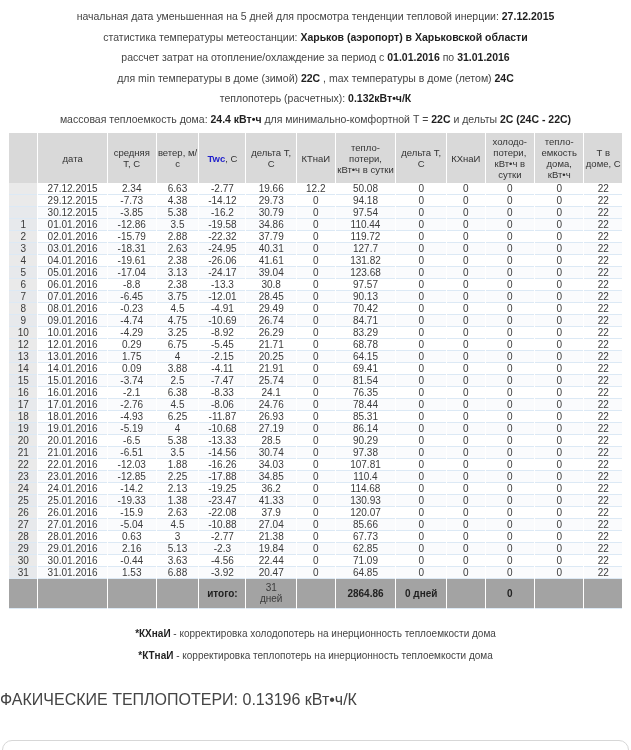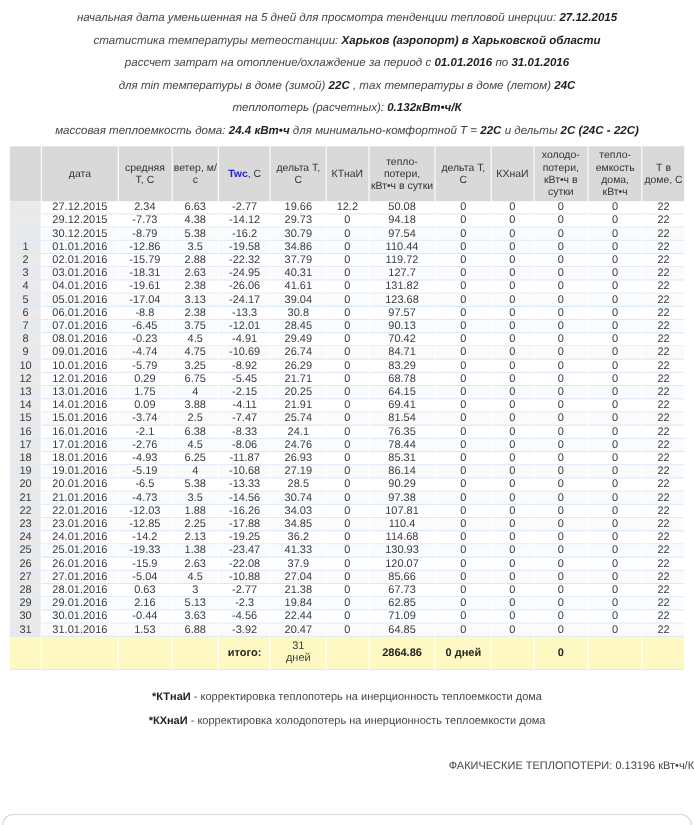--- a/index.html
+++ b/index.html
@@ -4,21 +4,21 @@
 <style>
   html,body { margin:0; padding:0; }
   body {
     width:631px; height:750px; overflow:hidden;
     background:#ffffff; color:#3b3b3b;
     font-family:"Liberation Sans", sans-serif;
     position:relative;
   }
   
   .header-lines { padding-top:6px; text-align:center; }
-  .header-line { font-size:10.5px; line-height:20.5px; color:#444;font-style:italic; }
+  .header-line { font-size:10.5px; line-height:20.5px; color:#444; }
   .header-line b { color:#1f1f1f; }
 
   
   .table-wrap { margin:4px 8px 0 8px; }
   table {
     width:100%; table-layout:fixed;
     border-collapse:separate; border-spacing:1px 0;
     font-size:10px;
   }
   th {
@@ -32,33 +32,33 @@
     text-align:center; vertical-align:middle;
     padding:0 1px; height:11px; line-height:11px;
     border-bottom:1px solid #dce9f5;
     overflow:hidden; white-space:nowrap;
   }
   td.num { background:#eaeaea; }
   tr.stripe td { background:#fafbfd; }
   tr.stripe td.num { background:#e7e9ec; }
   tr.totals td {
     height:auto; line-height:11px; padding:3px 1px 4px 1px;
-    white-space:pre-line; background:#fef9c3;
+    white-space:pre-line; background:#a3a3a3;
   }
   tr.totals td.b { font-weight:bold; color:#222; }
 
   
   .footnotes { margin-top:14px; text-align:center; }
   .footnote { font-size:10px; line-height:22px; color:#444; }
   .footnote b { color:#1f1f1f; }
 
   
   .result-line {
-    margin-top:24px; text-align:right;
-    font-size:10px; color:#444;
+    margin-top:24px; text-align:left;
+    font-size:16px; color:#444;
   }
 
   
   .bottom-box {
     position:absolute; left:2px; right:2px; top:740px; height:60px;
     border:1px solid #d7d7d7; border-radius:10px;
     background:#ffffff;
   }
 </style>
 </head>
@@ -136,21 +136,21 @@
             <td>94.18</td>
             <td>0</td>
             <td>0</td>
             <td>0</td>
             <td>0</td>
             <td>22</td>
           </tr>
           <tr class="stripe">
             <td class="num"></td>
             <td>30.12.2015</td>
-            <td>-8.79</td>
+            <td>-3.85</td>
             <td>5.38</td>
             <td>-16.2</td>
             <td>30.79</td>
             <td>0</td>
             <td>97.54</td>
             <td>0</td>
             <td>0</td>
             <td>0</td>
             <td>0</td>
             <td>22</td>
@@ -286,21 +286,21 @@
             <td>84.71</td>
             <td>0</td>
             <td>0</td>
             <td>0</td>
             <td>0</td>
             <td>22</td>
           </tr>
           <tr>
             <td class="num">10</td>
             <td>10.01.2016</td>
-            <td>-5.79</td>
+            <td>-4.29</td>
             <td>3.25</td>
             <td>-8.92</td>
             <td>26.29</td>
             <td>0</td>
             <td>83.29</td>
             <td>0</td>
             <td>0</td>
             <td>0</td>
             <td>0</td>
             <td>22</td>
@@ -436,21 +436,21 @@
             <td>90.29</td>
             <td>0</td>
             <td>0</td>
             <td>0</td>
             <td>0</td>
             <td>22</td>
           </tr>
           <tr class="stripe">
             <td class="num">21</td>
             <td>21.01.2016</td>
-            <td>-4.73</td>
+            <td>-6.51</td>
             <td>3.5</td>
             <td>-14.56</td>
             <td>30.74</td>
             <td>0</td>
             <td>97.38</td>
             <td>0</td>
             <td>0</td>
             <td>0</td>
             <td>0</td>
             <td>22</td>
@@ -619,22 +619,22 @@
             <td></td>
             <td class="b">0</td>
             <td></td>
             <td></td>
           </tr>
         </tbody>
     </table>
   </div>
 
   <div class="footnotes" id="footnotes">
+      <div class="footnote"><b>*КХнаИ</b><span> - корректировка холодопотерь на инерционность теплоемкости дома</span></div>
       <div class="footnote"><b>*КТнаИ</b><span> - корректировка теплопотерь на инерционность теплоемкости дома</span></div>
-      <div class="footnote"><b>*КХнаИ</b><span> - корректировка холодопотерь на инерционность теплоемкости дома</span></div>
     </div>
 
   <div class="result-line">
     <span>ФАКИЧЕСКИЕ ТЕПЛОПОТЕРИ: </span>
     <span>0.13196 кВт•ч/К</span>
   </div>
 
   <div class="bottom-box"></div>
 
 </div>

